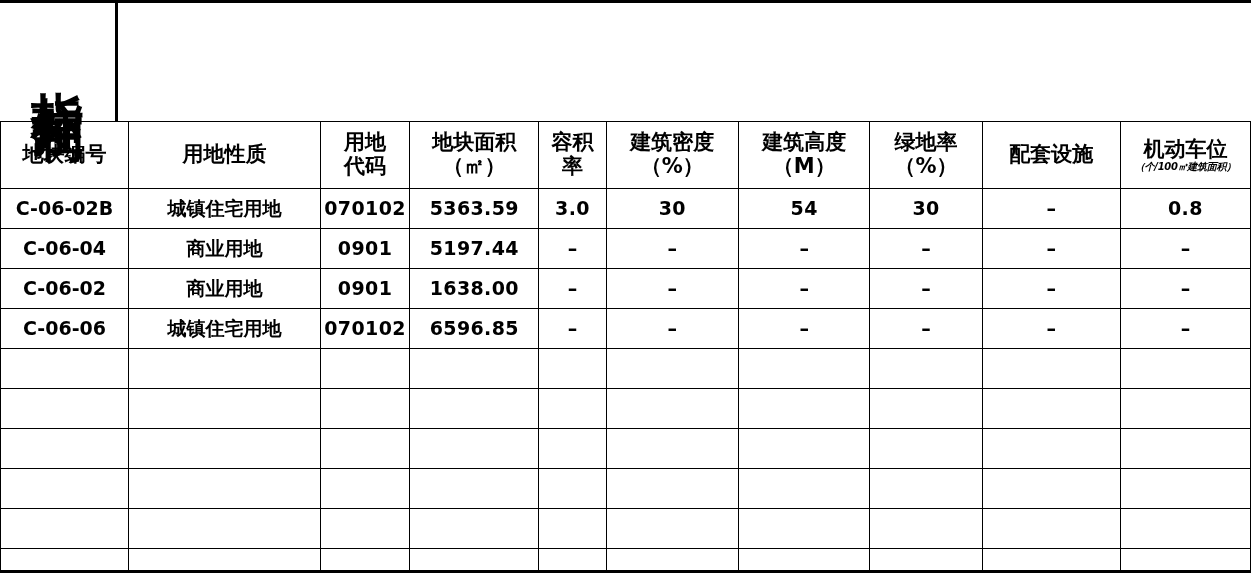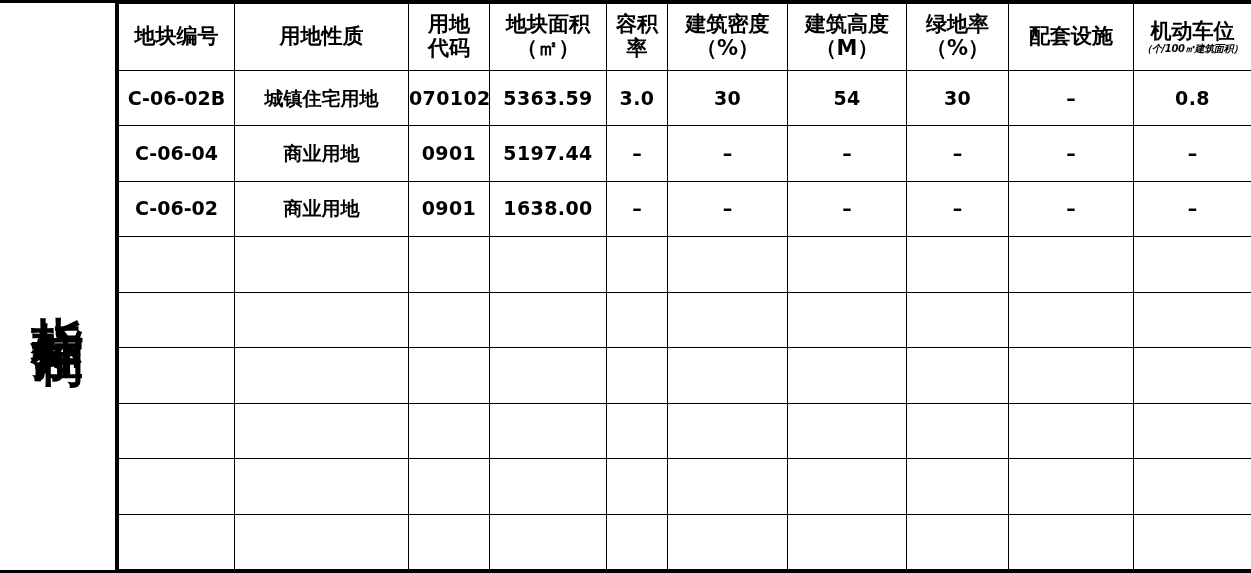--- a/index.html
+++ b/index.html
@@ -15,21 +15,21 @@
     overflow: hidden;
   }
   #sheet {
     position: relative;
     width: 1251px;
     height: 573px;
     box-sizing: border-box;
     border-top: 3px solid #000;
     border-bottom: 3px solid #000;
     display: flex;
-    flex-direction: row;
+    flex-direction: column;
   }
   
   .side-band {
     width: 118px;
     flex: 0 0 118px;
     box-sizing: border-box;
     border-right: 3px solid #000;
     display: flex;
     align-items: center;
     justify-content: center;
@@ -204,20 +204,32 @@
           <td class="cell-num">0901</td>
           <td class="cell-num">1638.00</td>
           <td class="cell-dash">–</td>
           <td class="cell-dash">–</td>
           <td class="cell-dash">–</td>
           <td class="cell-dash">–</td>
           <td class="cell-dash">–</td>
           <td class="cell-dash">–</td>
         </tr>
 
+        <tr>
+          <td class="cell-code">C-06-06</td>
+          <td>城镇住宅用地</td>
+          <td class="cell-num">070102</td>
+          <td class="cell-num">6596.85</td>
+          <td class="cell-dash">–</td>
+          <td class="cell-dash">–</td>
+          <td class="cell-dash">–</td>
+          <td class="cell-dash">–</td>
+          <td class="cell-dash">–</td>
+          <td class="cell-dash">–</td>
+        </tr>
 
         <tr class="empty-row">
           <td></td>
             <td></td>
           <td></td>
             <td></td>
           <td></td>
             <td></td>
           <td></td>
             <td></td>

